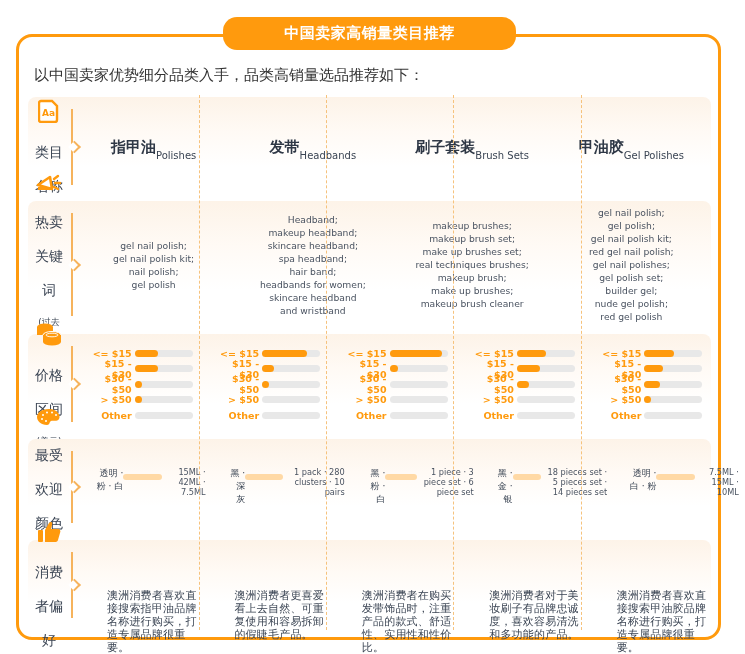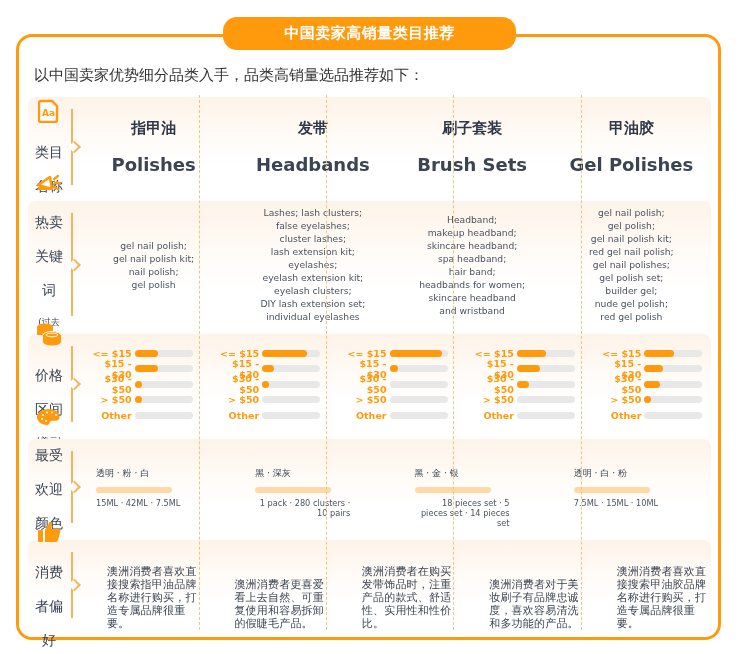--- a/index.html
+++ b/index.html
@@ -37,43 +37,43 @@
   .bracket {
     position: absolute; left: 43px; top: 12px; bottom: 12px; width: 2px; background: #f6b35c;
   }
   .bracket::after {
     content: ""; position: absolute; left: 0; top: 50%; width: 7px; height: 7px;
     border-right: 2px solid #f6b35c; border-top: 2px solid #f6b35c;
     transform: translate(-1px,-50%) rotate(45deg); background: #fff;
   }
   .cells { position: absolute; left: 46px; right: 0; top: 0; bottom: 0; display: flex; }
   .cell {
-    flex: 1; position: relative; display: flex; flex-direction: column;
+    flex: 1; position: relative; display: flex; flex-direction: row;
     align-items: center; justify-content: center; text-align: center;
   }
   .divider {
     position: absolute; top: 95px; width: 0; height: 535px;
     border-left: 1px dashed #f6c27c; z-index: 1;
   }
   .cn-name { font-size: 15px; color: #2f3846; font-weight: bold; }
-  .en-name { font-size: 18px; color: #3a4453; margin-top: 16px; font-weight: bold; }
+  .en-name { font-size: 10px; color: #3a4453; margin-top: 16px; }
   .kw { font-size: 9.2px; line-height: 13px; color: #4a5361; }
   .price-list { display: flex; flex-direction: column; gap: 4px; }
   .price-line { display: flex; align-items: center; height: 11.5px; }
   .price-lbl {
     width: 52px; text-align: right; font-size: 9.5px; font-weight: bold;
     color: #ff9a0d; padding-right: 3px;
   }
   .track { width: 58px; height: 7px; border-radius: 4px; background: #e8e8e8; position: relative; }
   .fill { position: absolute; left: 0; top: 0; height: 7px; border-radius: 4px; background: #ff9a0d; }
   .pref-cell { align-items: flex-start; justify-content: flex-start; padding: 28px 0 0 22px; text-align: right; }
   .colors { font-size: 9px; color: #3a4453; }
   .pill-bar { width: 76px; height: 6px; border-radius: 3px; background: #ffd9a5; margin: 7px 0 5px; }
   .sizes { font-size: 8.2px; line-height: 10px; color: #4a5361; max-width: 95px; }
-  .consumer-cell { align-items: flex-start; justify-content: flex-end; padding: 14px 0 0 33px; text-align: left; }
+  .consumer-cell { align-items: flex-start; justify-content: flex-end; padding: 14px 0 0 33px; text-align: left; margin-top: 35px; }
   .consumer { font-size: 11px; line-height: 13px; color: #3a4453; max-width: 100px; letter-spacing: 0.2px; }
   svg { display: block; }
 </style>
 </head>
 <body>
 
 <div class="title-pill">中国卖家高销量类目推荐</div>
 <div class="frame"></div>
 <div class="subtitle">以中国卖家优势细分品类入手，品类高销量选品推荐如下：</div>
 
@@ -126,39 +126,37 @@
   </div>
   <div class="bracket"></div>
   <div class="cells">
     <div class="cell">
       <span class="kw" style="white-space:pre-line">gel nail polish;
 gel nail polish kit;
 nail polish;
 gel polish</span>
     </div>
     <div class="cell">
-      <span class="kw" style="white-space:pre-line">Lashes; lash clusters;
-false eyelashes;
-cluster lashes;
-lash extension kit;
-eyelashes;
-eyelash extension kit;
-eyelash clusters;
-DIY lash extension set;
-individual eyelashes</span>
-    </div>
-    <div class="cell">
       <span class="kw" style="white-space:pre-line">Headband;
 makeup headband;
 skincare headband;
 spa headband;
 hair band;
 headbands for women;
 skincare headband
 and wristband</span>
+    </div>
+    <div class="cell">
+      <span class="kw" style="white-space:pre-line">makeup brushes;
+makeup brush set;
+make up brushes set;
+real techniques brushes;
+makeup brush;
+make up brushes;
+makeup brush cleaner</span>
     </div>
     <div class="cell">
       <span class="kw" style="white-space:pre-line">gel nail polish;
 gel polish;
 gel nail polish kit;
 red gel nail polish;
 gel nail polishes;
 gel polish set;
 builder gel;
 nude gel polish;
@@ -387,20 +385,25 @@
       <span class="colors">透明 · 粉 · 白</span>
       <span class="pill-bar"></span>
       <span class="sizes">15ML · 42ML · 7.5ML</span>
     </div>
     <div class="cell pref-cell">
       <span class="colors">黑 · 深灰</span>
       <span class="pill-bar"></span>
       <span class="sizes">1 pack · 280 clusters · 10 pairs</span>
     </div>
     <div class="cell pref-cell">
+      <span class="colors">黑 · 粉 · 白</span>
+      <span class="pill-bar"></span>
+      <span class="sizes">1 piece · 3 piece set · 6 piece set</span>
+    </div>
+    <div class="cell pref-cell">
       <span class="colors">黑 · 金 · 银</span>
       <span class="pill-bar"></span>
       <span class="sizes">18 pieces set · 5 pieces set · 14 pieces set</span>
     </div>
     <div class="cell pref-cell">
       <span class="colors">透明 · 白 · 粉</span>
       <span class="pill-bar"></span>
       <span class="sizes">7.5ML · 15ML · 10ML</span>
     </div>
     </div>

